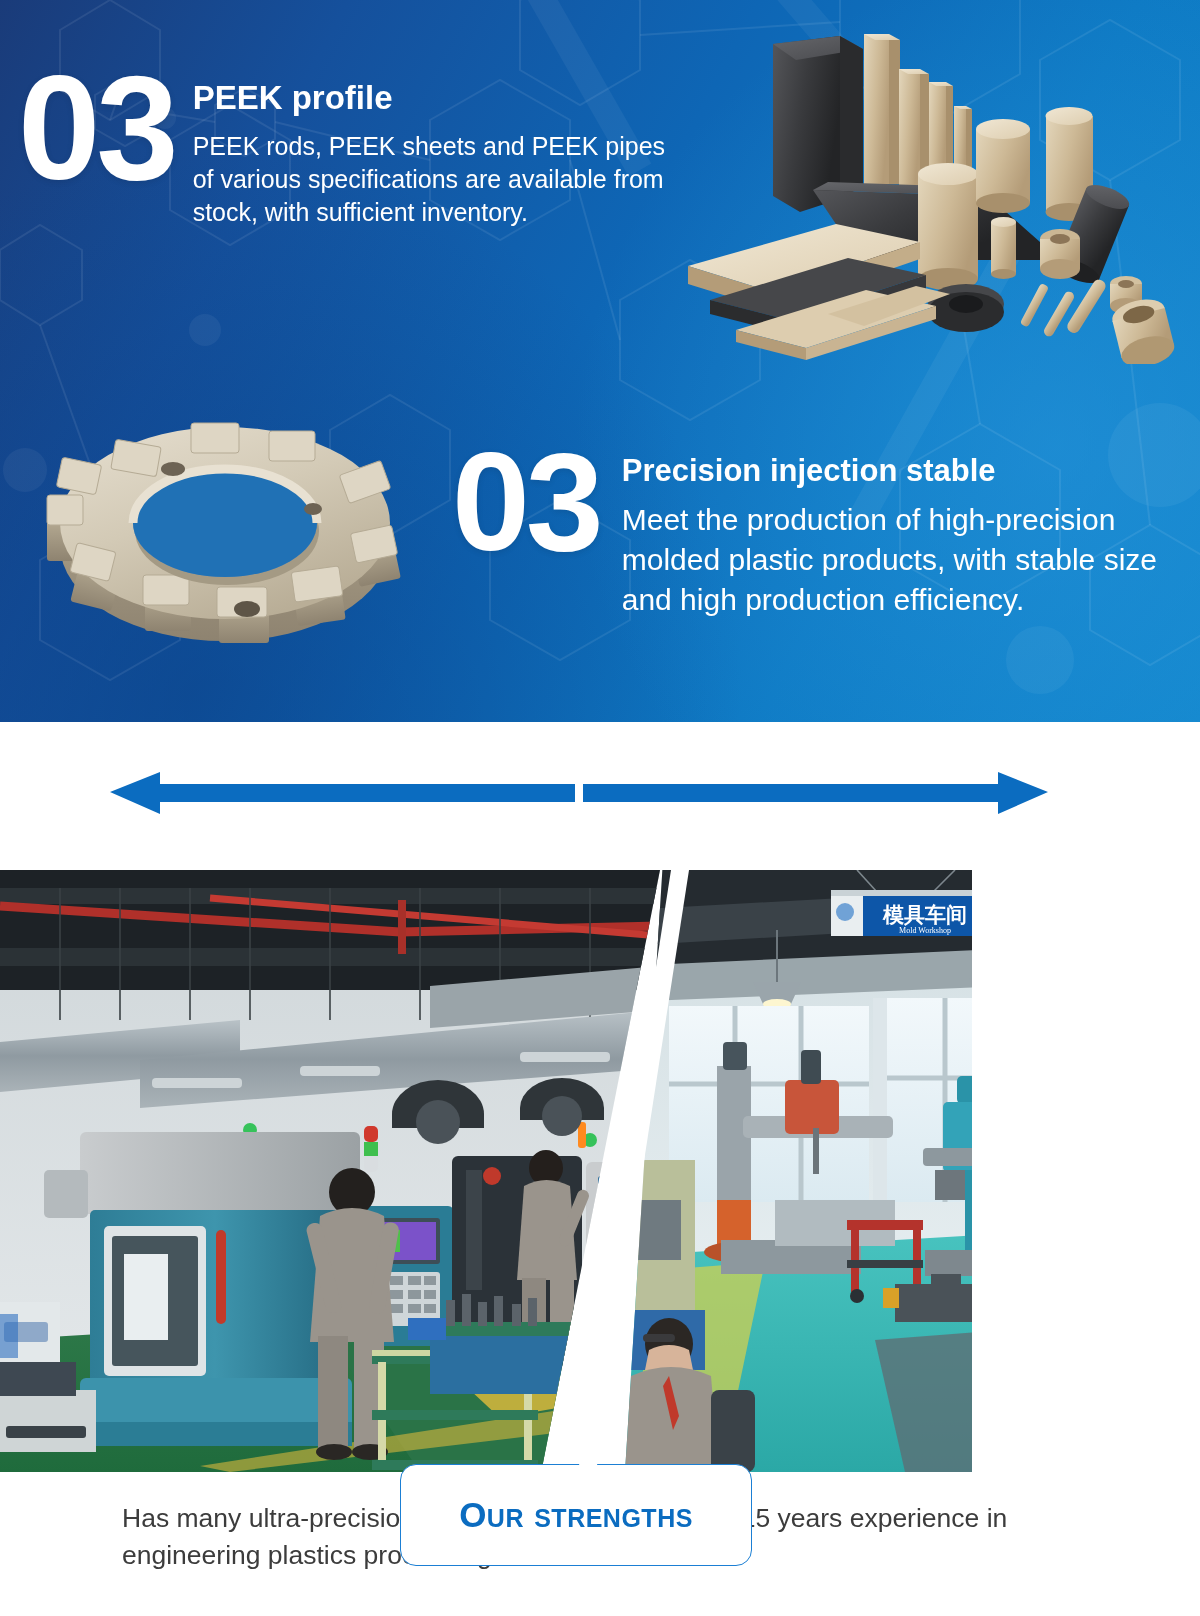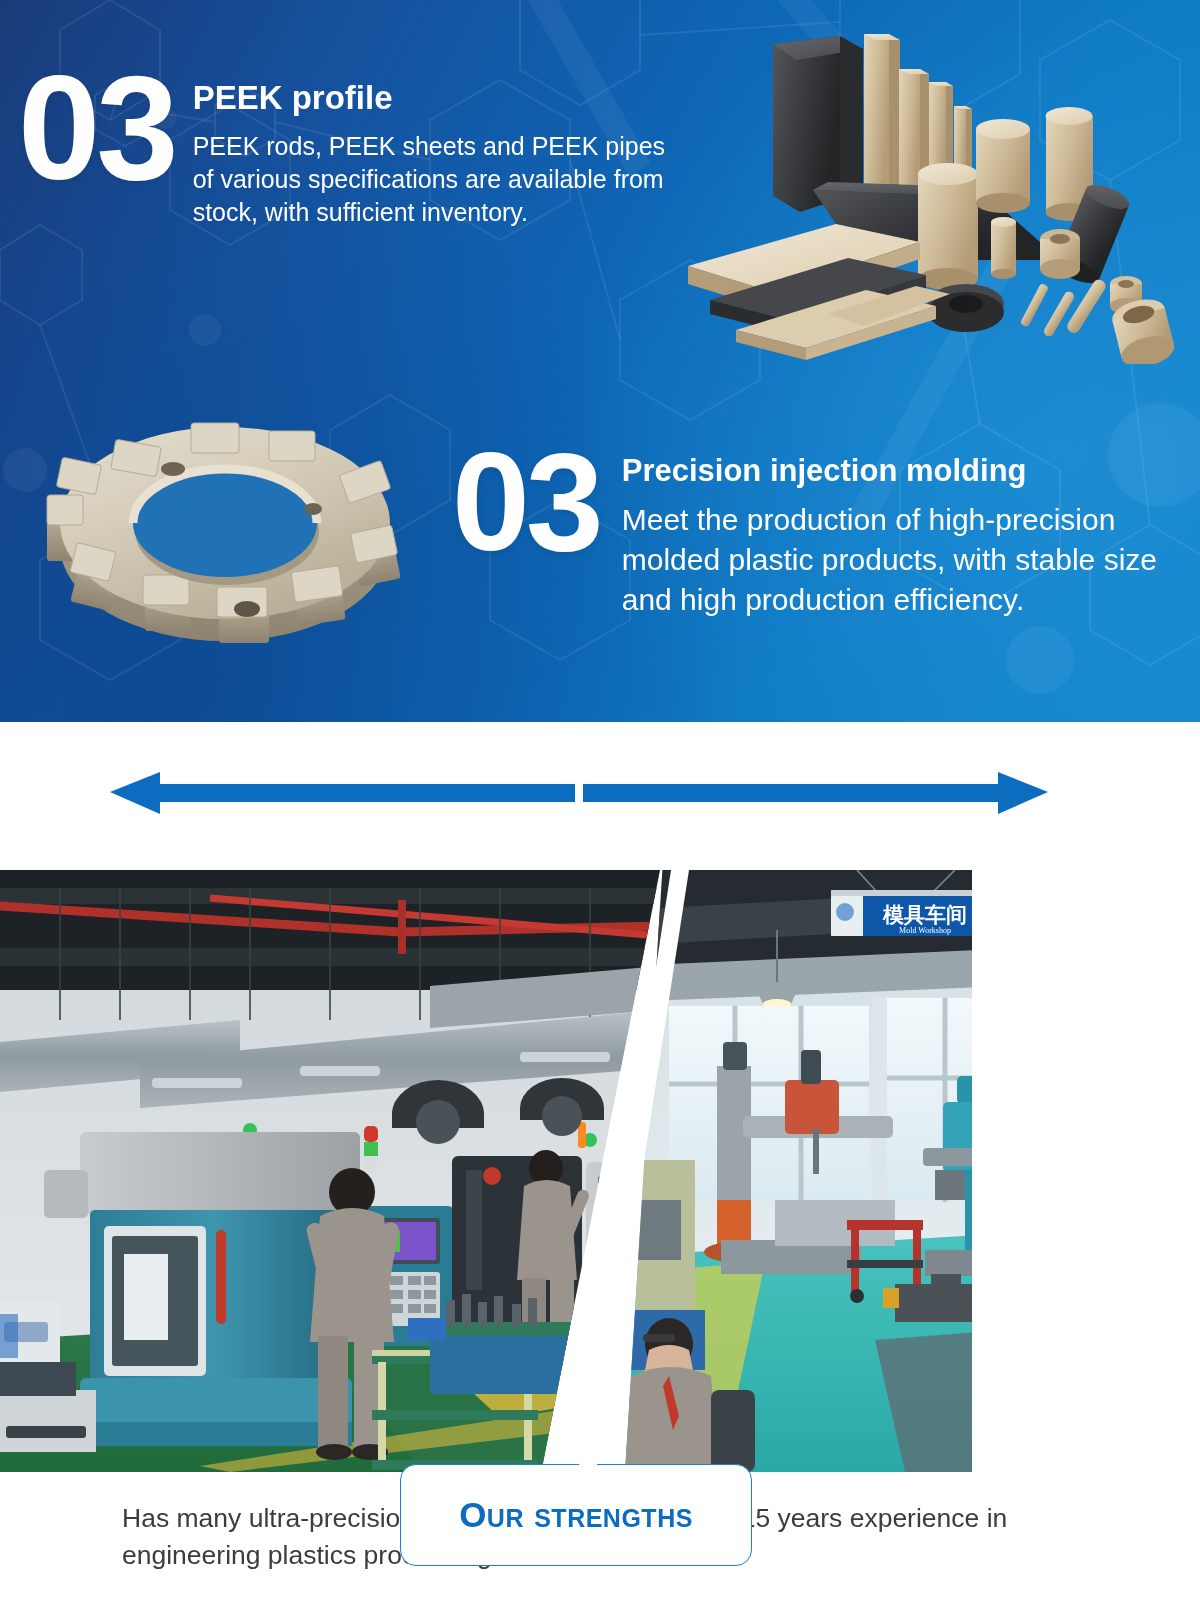--- a/index.html
+++ b/index.html
@@ -294,21 +294,21 @@
           <ellipse cx="-52" cy="-54" rx="12" ry="7" fill="#6d6354"></ellipse>
           <ellipse cx="88" cy="-14" rx="9" ry="6" fill="#6d6354"></ellipse>
           <ellipse cx="22" cy="86" rx="13" ry="8" fill="#5e5547"></ellipse>
         </g>
       </svg>
     </div>
 
     <div class="blk04">
       <div class="bignum">03</div>
       <div class="txtcol">
-        <h2 class="h-title">Precision injection molding</h2>
+        <h2 class="h-title">Precision injection stable</h2>
         <p class="h-body">Meet the production of high-precision molded plastic products, with stable size and high production efficiency.</p>
       </div>
     </div>
   </section>
 
   <section class="band">
     <svg class="arrowrow" viewBox="0 0 1200 148">
       <g fill="#0b6cc0">
 
         <polygon points="110,790 160,770 160,782 575,782 575,800 160,800 160,812" transform="translate(0,-720)"></polygon>

